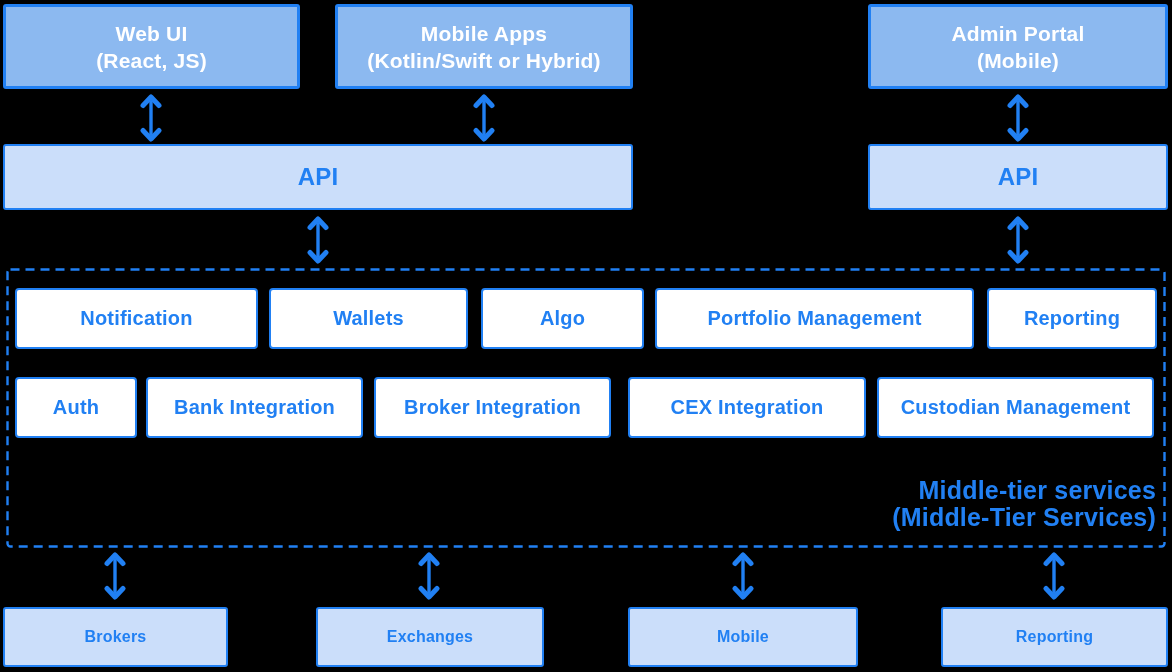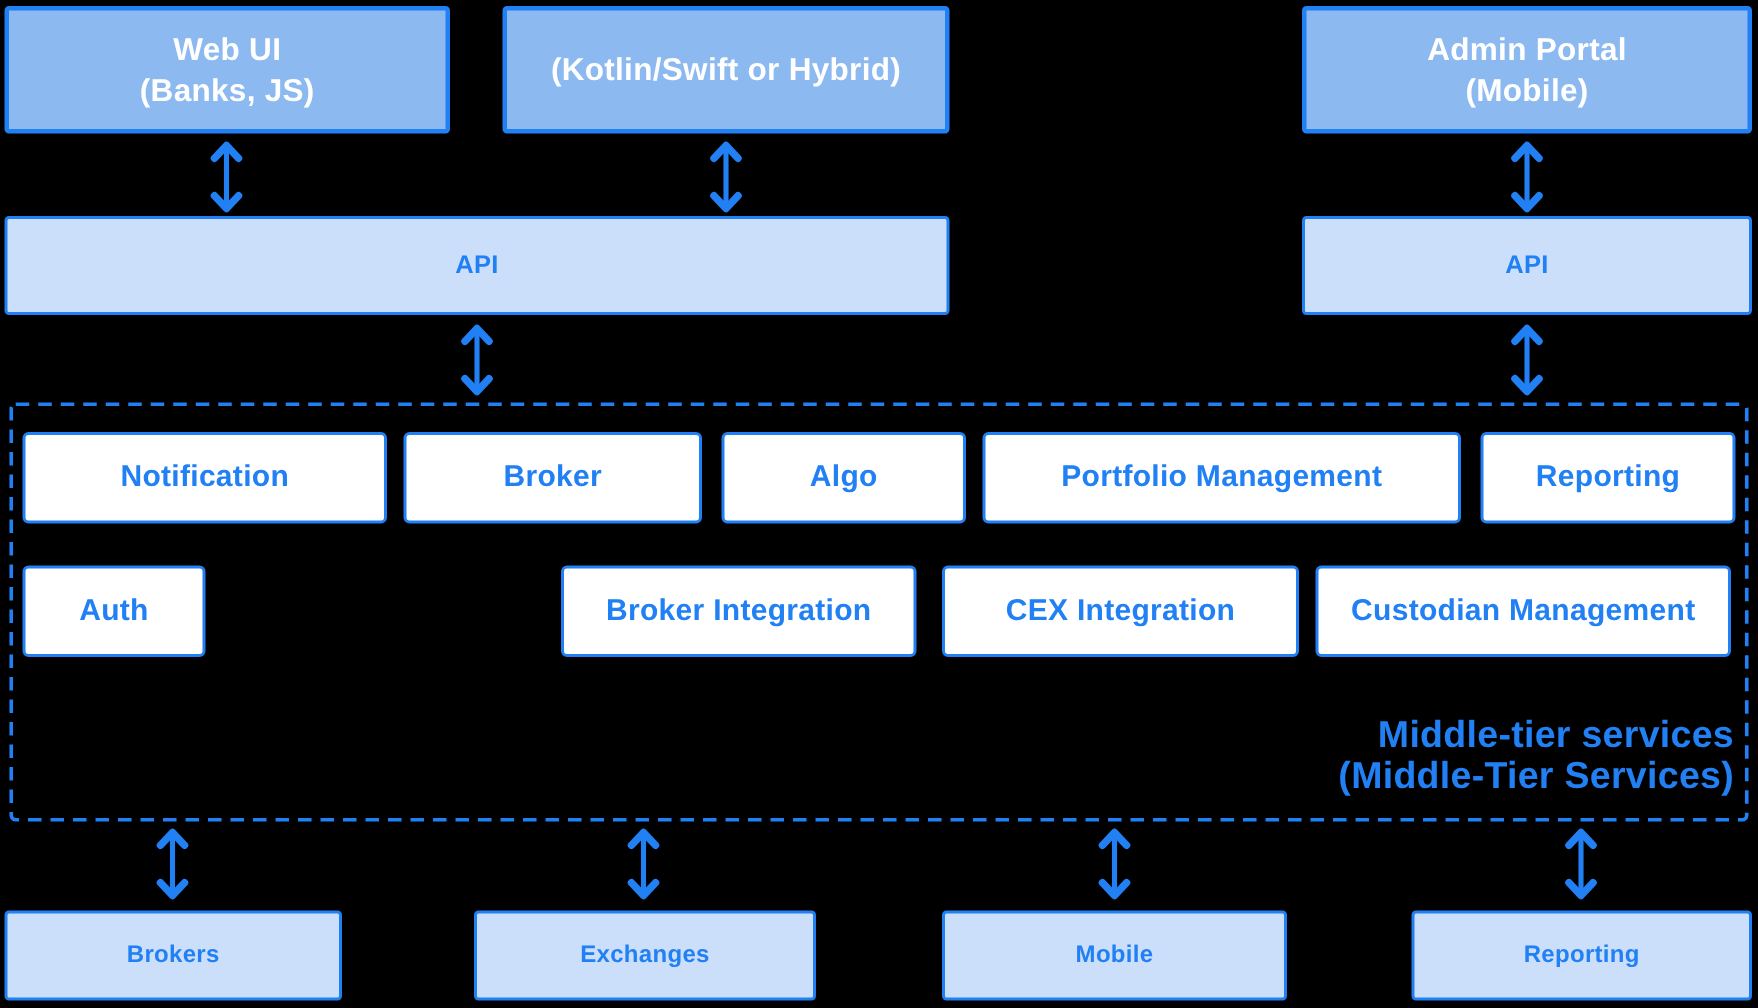--- a/index.html
+++ b/index.html
@@ -17,21 +17,21 @@
   .client{
     background:var(--client-fill,#8cb9f0);
     border:3px solid var(--accent,#2180f3);
     color:var(--client-text,#ffffff);
     font-size:21px;line-height:27px;
   }
   .api{
     background:var(--api-fill,#cbdefa);
     border:2px solid var(--accent,#2180f3);
     color:var(--accent,#2180f3);
-    font-size:17px;
+    font-size:24px;
   }
   .svc{
     background:var(--service-fill,#ffffff);
     border:2px solid var(--accent,#2180f3);
     color:var(--accent,#2180f3);
     font-size:20px;border-radius:4px;text-align:center;
   }
   .ext{
     background:var(--api-fill,#cbdefa);
     border:2px solid var(--accent,#2180f3);
@@ -56,23 +56,24 @@
       <polyline points="6,11.5 14,3 22,11.5" stroke-width="5"></polyline>
       <polyline points="6,36.5 14,45 22,36.5" stroke-width="5"></polyline>
     </g>
   </defs>
 </svg>
 
 <div class="canvas">
 
   <div class="node client" style="left:3px;top:4px;width:297px;height:85px">
     <span>Web UI</span>
-    <span>(Banks, JS)</span>
+    <span>(React, JS)</span>
   </div>
   <div class="node client" style="left:335px;top:4px;width:298px;height:85px">
+    <span>Mobile Apps</span>
     <span>(Kotlin/Swift or Hybrid)</span>
   </div>
   <div class="node client" style="left:868px;top:4px;width:300px;height:85px">
     <span>Admin Portal</span>
     <span>(Mobile)</span>
   </div>
 
   <svg class="arrow" style="left:137px;top:94px" width="28" height="48" viewBox="0 0 28 48">
       <use href="#varrow"></use>
     </svg>
@@ -98,34 +99,37 @@
     </svg>
 
   <svg class="boundary" width="1160" height="280" viewBox="0 0 1160 280">
     <rect x="1.5" y="1.5" width="1157" height="277" rx="3" fill="none" stroke="currentColor" stroke-width="2.4" stroke-dasharray="9 6" style="color:var(--accent,#2180f3)"></rect>
   </svg>
 
   <div class="node svc" style="left:15px;top:288px;width:243px;height:61px">
     <span>Notification</span>
   </div>
   <div class="node svc" style="left:269px;top:288px;width:199px;height:61px">
-    <span>Broker</span>
+    <span>Wallets</span>
   </div>
   <div class="node svc" style="left:481px;top:288px;width:163px;height:61px">
     <span>Algo</span>
   </div>
   <div class="node svc" style="left:655px;top:288px;width:319px;height:61px">
     <span>Portfolio Management</span>
   </div>
   <div class="node svc" style="left:987px;top:288px;width:170px;height:61px">
     <span>Reporting</span>
   </div>
 
   <div class="node svc" style="left:15px;top:377px;width:122px;height:61px">
     <span>Auth</span>
+  </div>
+  <div class="node svc" style="left:146px;top:377px;width:217px;height:61px">
+    <span>Bank Integration</span>
   </div>
   <div class="node svc" style="left:374px;top:377px;width:237px;height:61px">
     <span>Broker Integration</span>
   </div>
   <div class="node svc" style="left:628px;top:377px;width:238px;height:61px">
     <span>CEX Integration</span>
   </div>
   <div class="node svc" style="left:877px;top:377px;width:277px;height:61px">
     <span>Custodian Management</span>
   </div>

